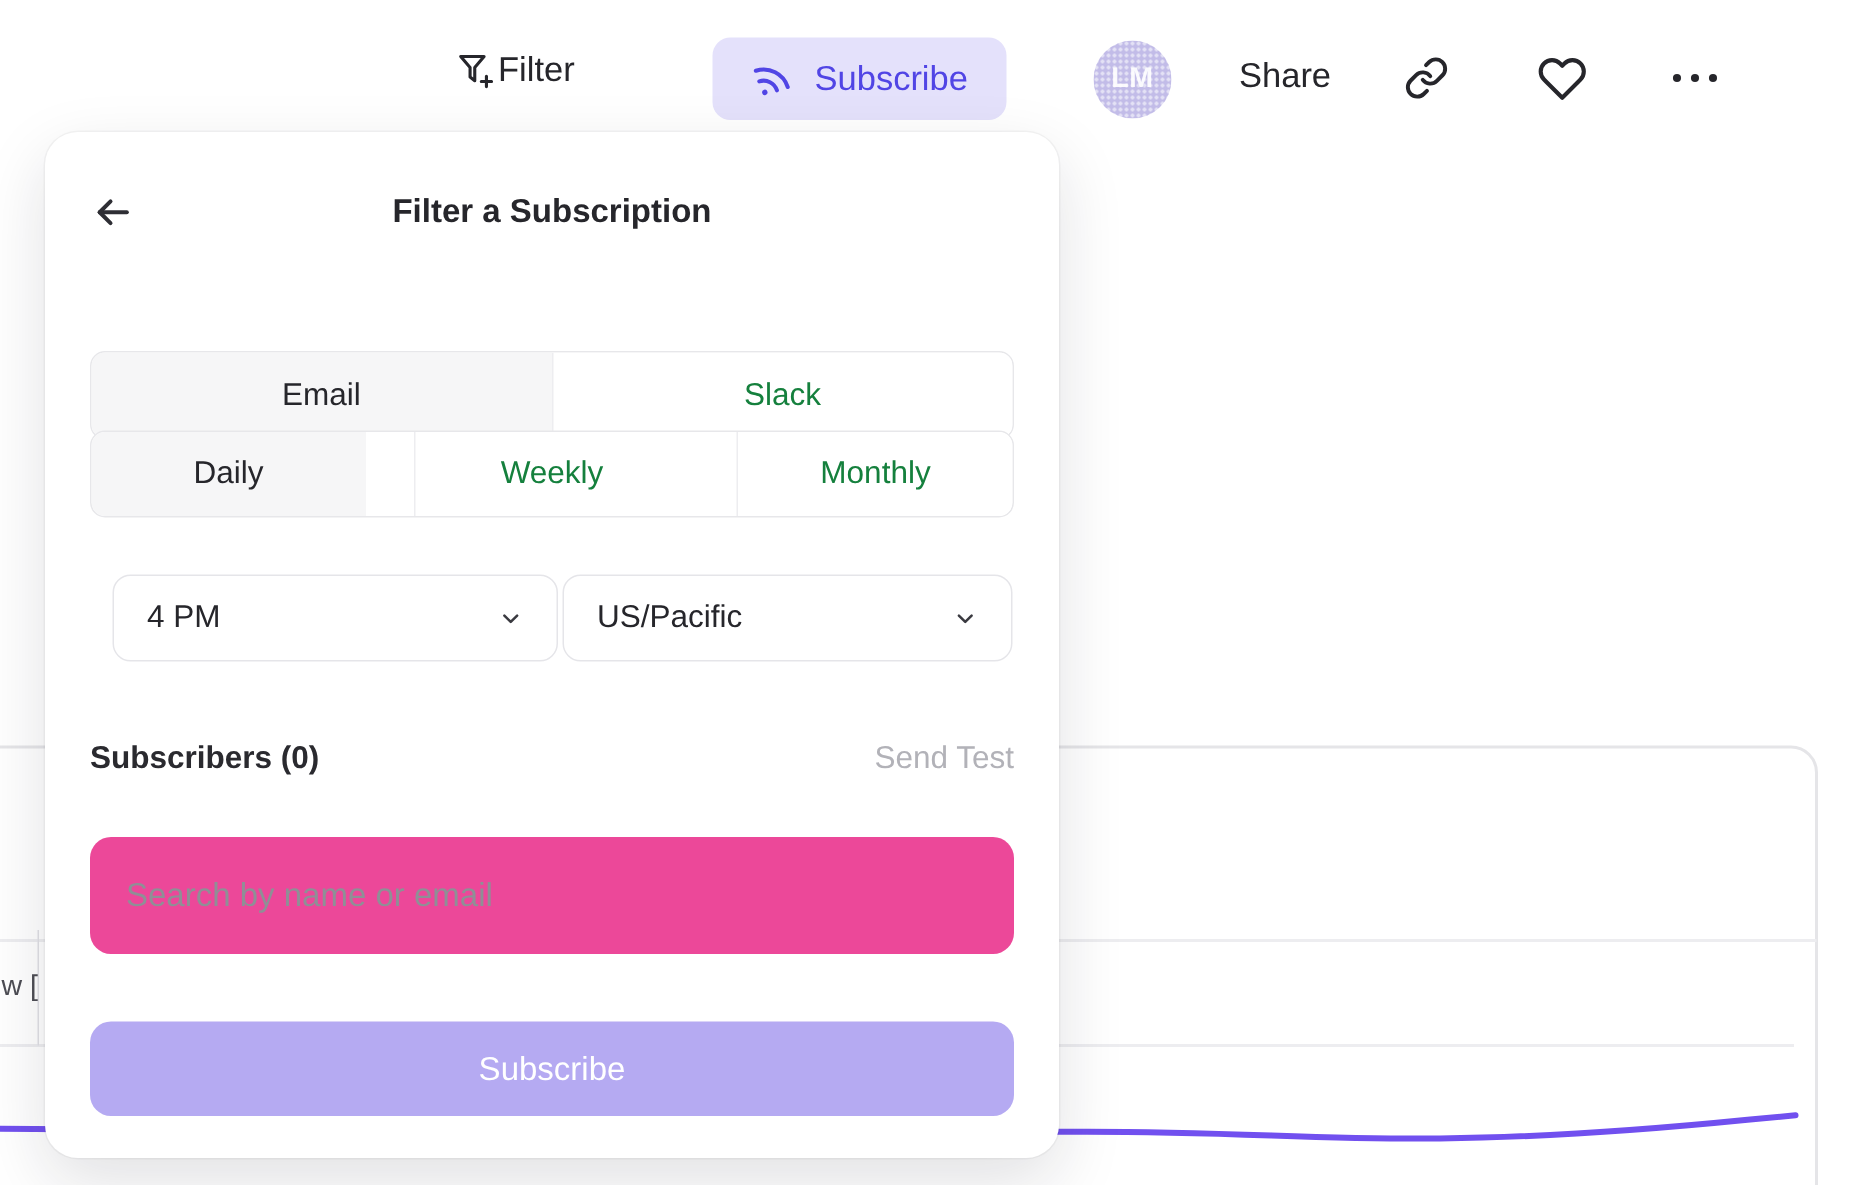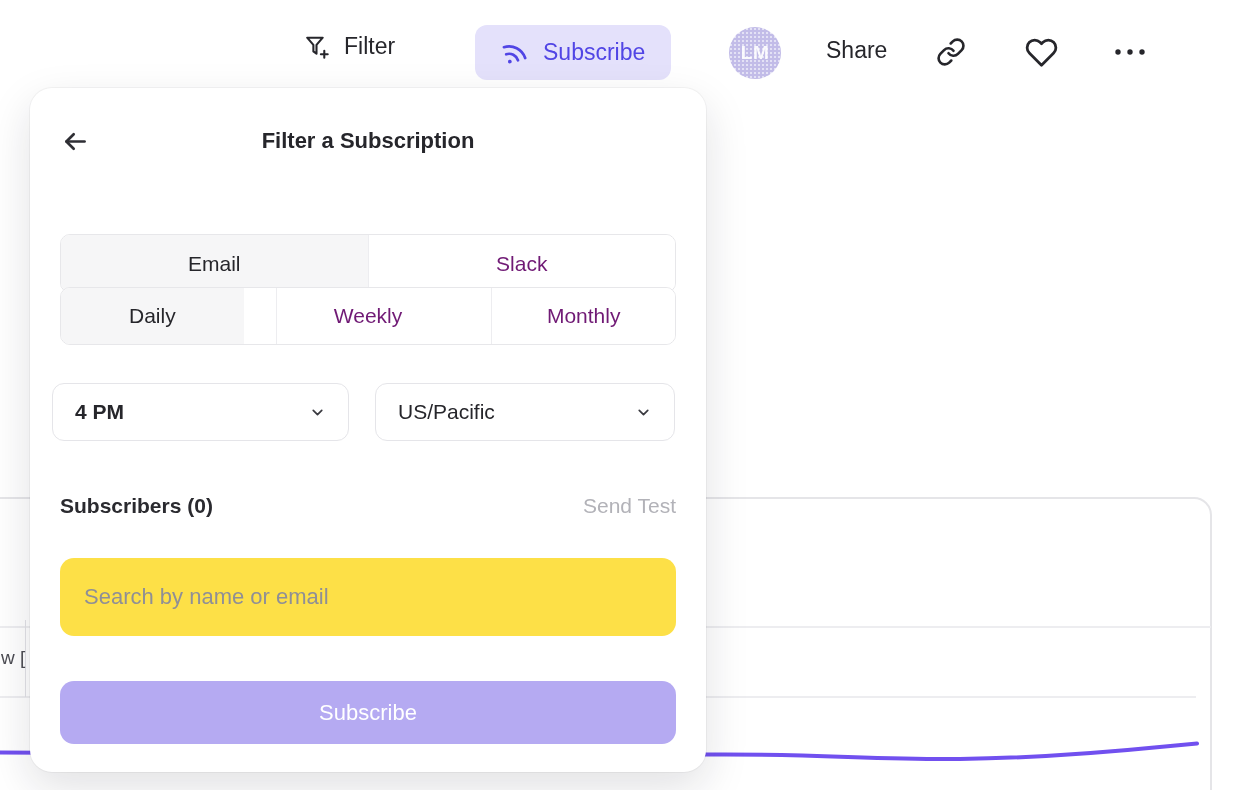--- a/index.html
+++ b/index.html
@@ -25,21 +25,21 @@
   .bg-vline { position: absolute; left: 25px; top: 620px; width: 1px; height: 77px; background: #e1e1e5; z-index: 0; }
   .bg-fragment {
     position: absolute; left: 1px; top: 647px;
     font-size: 19px; color: #4d4d54; z-index: 0; white-space: nowrap;
   }
   .bg-chart-svg { position: absolute; left: 0; top: 0; z-index: 1; pointer-events: none; }
 
   
   .toolbar-item { position: absolute; z-index: 5; display: flex; align-items: center; cursor: pointer; background: none; border: none; }
   .tb-label { font-size: 23px; font-weight: 500; color: #26262b; }
-  .filter-btn { left: 303px; top: 33px; gap: 14px; }
+  .filter-btn { left: 303px; top: 33px; gap: 2px; }
   .subscribe-pill {
     left: 475px; top: 25px; height: 55px; padding: 0 26px; gap: 15px;
     background: #e4e1fb; border-radius: 12px;
   }
   .subscribe-pill .tb-label { color: #5145e5; }
   .avatar {
     left: 729px; top: 27px; width: 52px; height: 52px; border-radius: 50%;
     background-color: #c2bce8;
     background-image: radial-gradient(rgba(255,255,255,.55) 1.1px, transparent 1.1px);
     background-size: 4px 4px;
@@ -65,45 +65,45 @@
 
   .segmented {
     position: absolute; left: 30px; width: 616px;
     display: flex; border: 1px solid #e7e7ea; border-radius: 10px;
     overflow: hidden; background: #fff;
   }
   .segmented.channel { top: 102px; height: 59px; margin-top: 44px; }
   .segmented.frequency { top: 199px; height: 58px; gap: 32px; }
   .seg {
     flex: 1; display: flex; align-items: center; justify-content: center;
-    font-size: 21px; color: #701a75; background: #fff; cursor: pointer;
+    font-size: 21px; color: #15803d; background: #fff; cursor: pointer;
     border: none; border-left: 1px solid #ededf0;
   }
   .seg:first-child { border-left: none; }
   .seg.selected { background: #f6f6f7; color: #26262b; font-weight: 500; }
 
   .select-box {
     position: absolute; top: 295px; height: 58px;
     display: flex; align-items: center; justify-content: space-between;
     border: 1px solid #e5e5e9; border-radius: 12px; padding: 0 22px;
     font-size: 21px; font-weight: 500; color: #26262b; cursor: pointer; background: #fff;
   }
-  .select-time { left: 22px; width: 297px; font-weight: bold; }
+  .select-time { left: 45px; width: 297px; }
   .select-tz { left: 345px; width: 300px; }
 
   .subscribers-row {
     position: absolute; left: 30px; top: 406px; width: 616px;
     display: flex; align-items: baseline; justify-content: space-between;
   }
   .subscribers-label { font-size: 21px; font-weight: 700; color: #2a2a2f; }
   .send-test { font-size: 21px; font-weight: 500; color: #b2b2b8; background: none; border: none; cursor: pointer; }
 
   .search-wrap {
     position: absolute; left: 30px; top: 470px; width: 616px; height: 78px;
-    background: #fde047; border-radius: 14px; display: flex; align-items: center;
+    background: #ec4899; border-radius: 14px; display: flex; align-items: center;
   }
   .search-input {
     width: 100%; height: 100%; background: transparent; border: none; outline: none;
     padding: 0 24px; font-size: 22px; color: #26262b; font-family: "Liberation Sans", sans-serif;
   }
   .search-input::placeholder { color: #8f8f96; opacity: 1; }
 
   .modal-subscribe-btn {
     position: absolute; left: 30px; top: 593px; width: 616px; height: 63px;
     background: #b5aaf2; border: none; border-radius: 14px; cursor: pointer;

